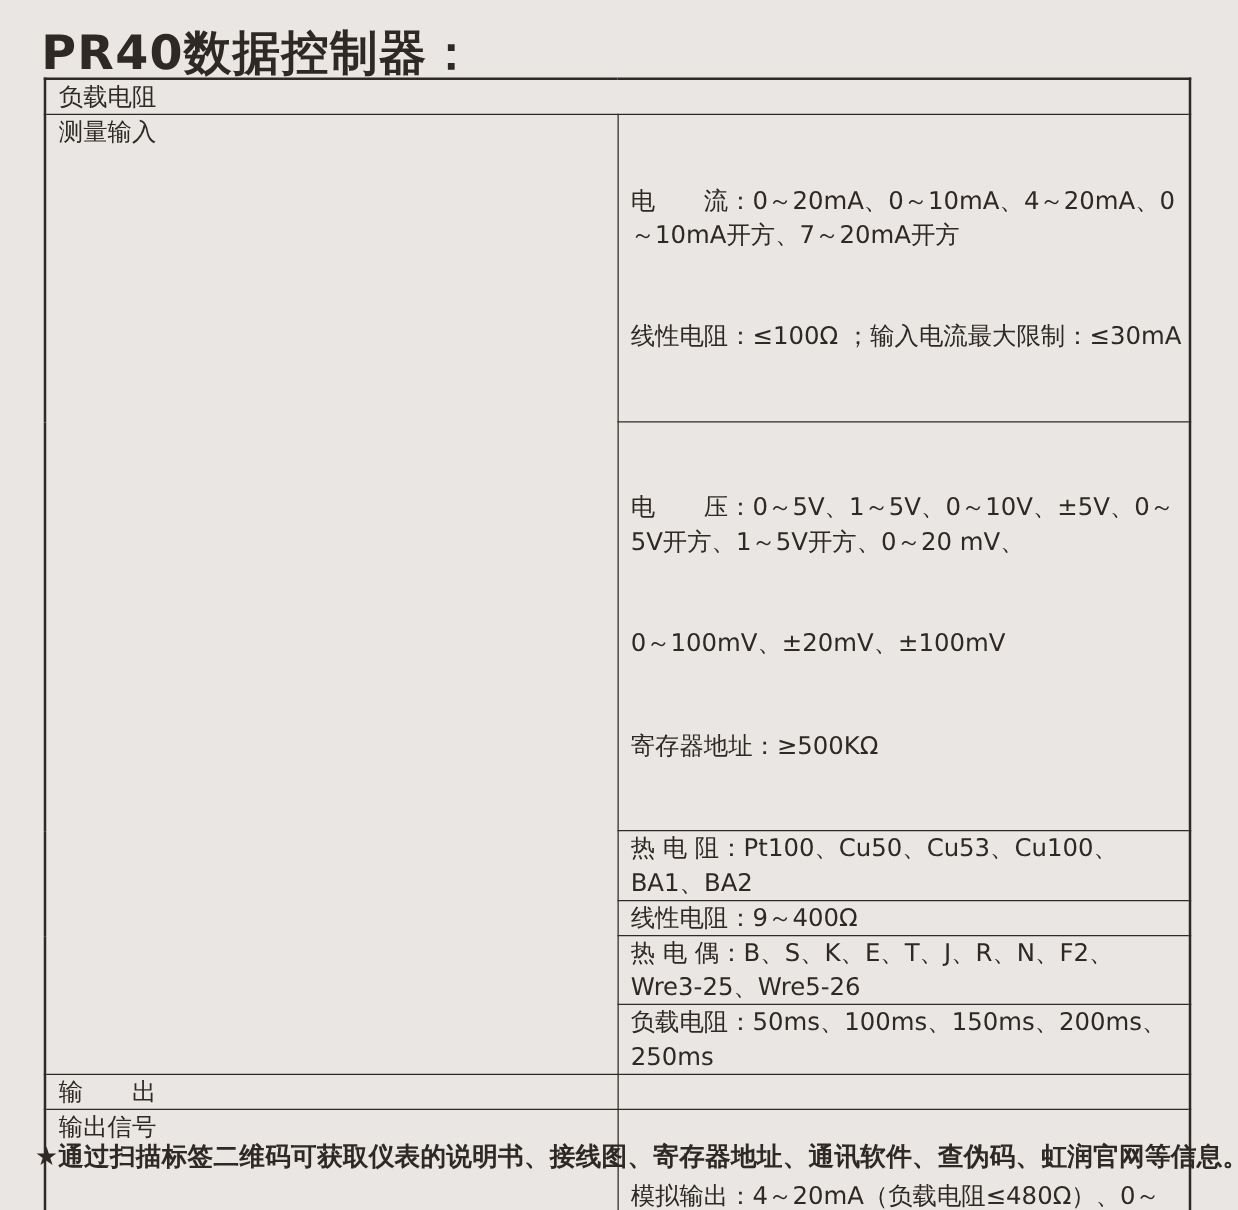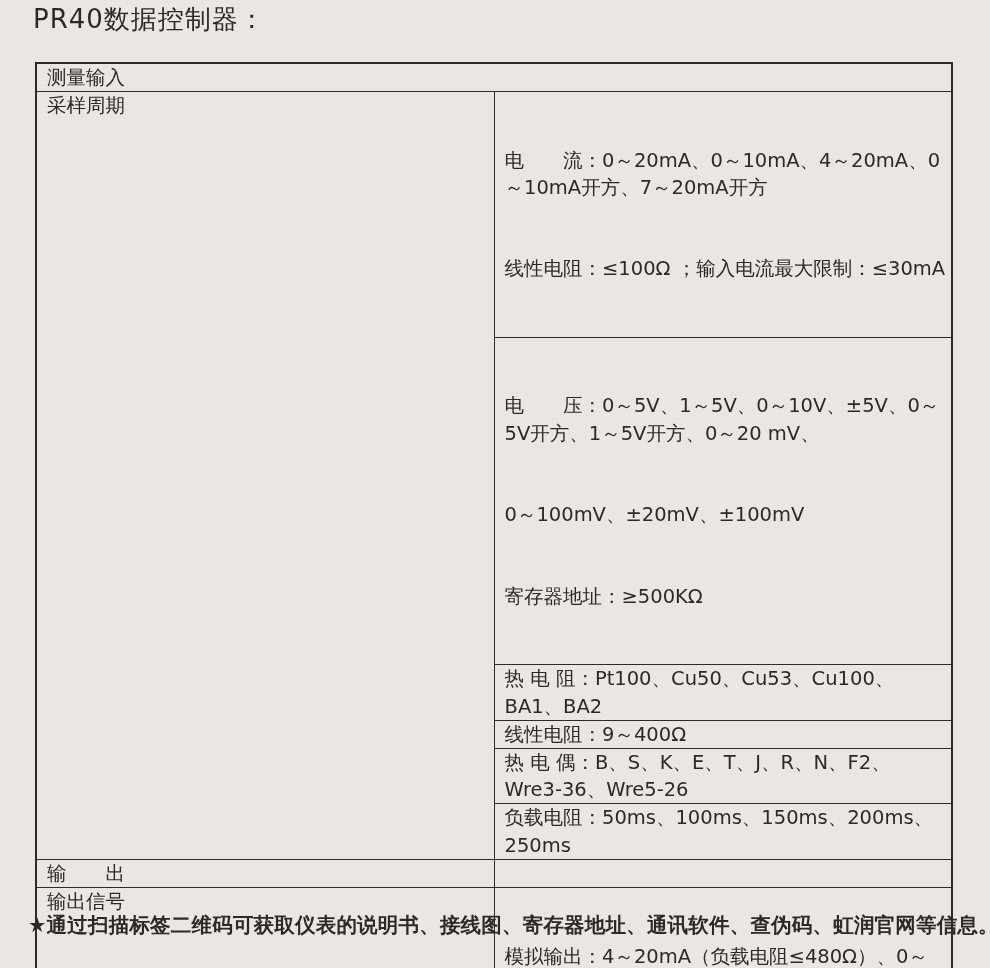--- a/index.html
+++ b/index.html
@@ -5,22 +5,22 @@
   html,body{margin:0;padding:0;}
   body{
     width:990px;height:968px;
     background:#e9e6e3;
     font-family:"DejaVu Sans",sans-serif;
     color:#2e2925;
     position:relative;
     overflow:hidden;
   }
   .title{
-    position:absolute;left:33px;top:2px;
-    font-size:26px;font-weight:400;letter-spacing:1px;
+    position:absolute;left:33px;top:17px;
+    font-size:38px;font-weight:700;letter-spacing:1px;
   }
   table.spec{
     position:absolute;left:35px;top:62px;
     width:918px;
     border-collapse:collapse;
     table-layout:fixed;
   }
   table.spec td{
     border:1.7px solid #2f2a26;
     padding:0 4px 0 10px;
@@ -45,45 +45,45 @@
   }
 </style>
 </head>
 <body>
 
 <div class="title">PR40数据控制器：</div>
 
 <table class="spec">
   <tbody>
     <tr>
-      <td colspan="2" class="sec">测量输入</td>
+      <td colspan="2" class="sec">负载电阻</td>
     </tr>
 
     <tr>
-      <td class="label" rowspan="6">采样周期</td>
+      <td class="label" rowspan="6">测量输入</td>
       <td>
         <div>电　　流：0～20mA、0～10mA、4～20mA、0～10mA开方、7～20mA开方</div>
         <div>线性电阻：≤100Ω ；输入电流最大限制：≤30mA</div>
       </td>
     </tr>
     <tr>
       <td>
         <div>电　　压：0～5V、1～5V、0～10V、±5V、0～5V开方、1～5V开方、0～20 mV、</div>
         <div>0～100mV、±20mV、±100mV</div>
         <div>寄存器地址：≥500KΩ</div>
       </td>
     </tr>
     <tr>
       <td>热 电 阻：Pt100、Cu50、Cu53、Cu100、BA1、BA2</td>
     </tr>
     <tr>
       <td>线性电阻：9～400Ω</td>
     </tr>
     <tr>
-      <td>热 电 偶：B、S、K、E、T、J、R、N、F2、Wre3-36、Wre5-26</td>
+      <td>热 电 偶：B、S、K、E、T、J、R、N、F2、Wre3-25、Wre5-26</td>
     </tr>
     <tr>
       <td>负载电阻：50ms、100ms、150ms、200ms、250ms</td>
     </tr>
 
     <tr>
       <td class="label">输　　出</td>
       <td></td>
     </tr>
 

